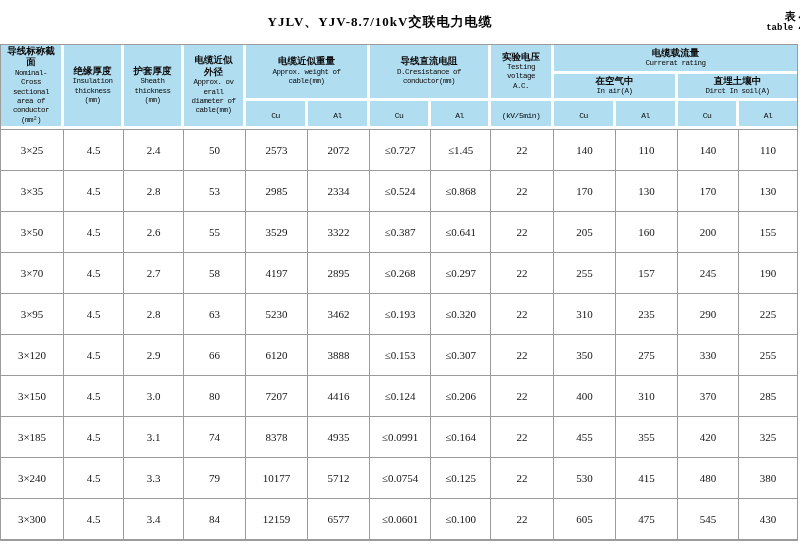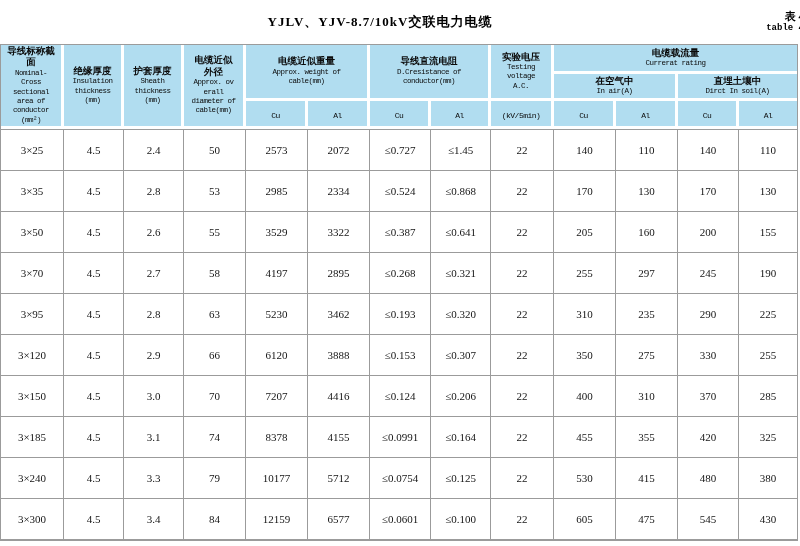--- a/index.html
+++ b/index.html
@@ -213,24 +213,24 @@
         <td>155</td>
       </tr>
       <tr>
         <td>3×70</td>
         <td>4.5</td>
         <td>2.7</td>
         <td>58</td>
         <td>4197</td>
         <td>2895</td>
         <td>≤0.268</td>
-        <td>≤0.321</td>
+        <td>≤0.297</td>
         <td>22</td>
         <td>255</td>
-        <td>297</td>
+        <td>157</td>
         <td>245</td>
         <td>190</td>
       </tr>
       <tr>
         <td>3×95</td>
         <td>4.5</td>
         <td>2.8</td>
         <td>63</td>
         <td>5230</td>
         <td>3462</td>
@@ -254,38 +254,38 @@
         <td>22</td>
         <td>350</td>
         <td>275</td>
         <td>330</td>
         <td>255</td>
       </tr>
       <tr>
         <td>3×150</td>
         <td>4.5</td>
         <td>3.0</td>
-        <td>70</td>
+        <td>80</td>
         <td>7207</td>
         <td>4416</td>
         <td>≤0.124</td>
         <td>≤0.206</td>
         <td>22</td>
         <td>400</td>
         <td>310</td>
         <td>370</td>
         <td>285</td>
       </tr>
       <tr>
         <td>3×185</td>
         <td>4.5</td>
         <td>3.1</td>
         <td>74</td>
         <td>8378</td>
-        <td>4155</td>
+        <td>4935</td>
         <td>≤0.0991</td>
         <td>≤0.164</td>
         <td>22</td>
         <td>455</td>
         <td>355</td>
         <td>420</td>
         <td>325</td>
       </tr>
       <tr>
         <td>3×240</td>

